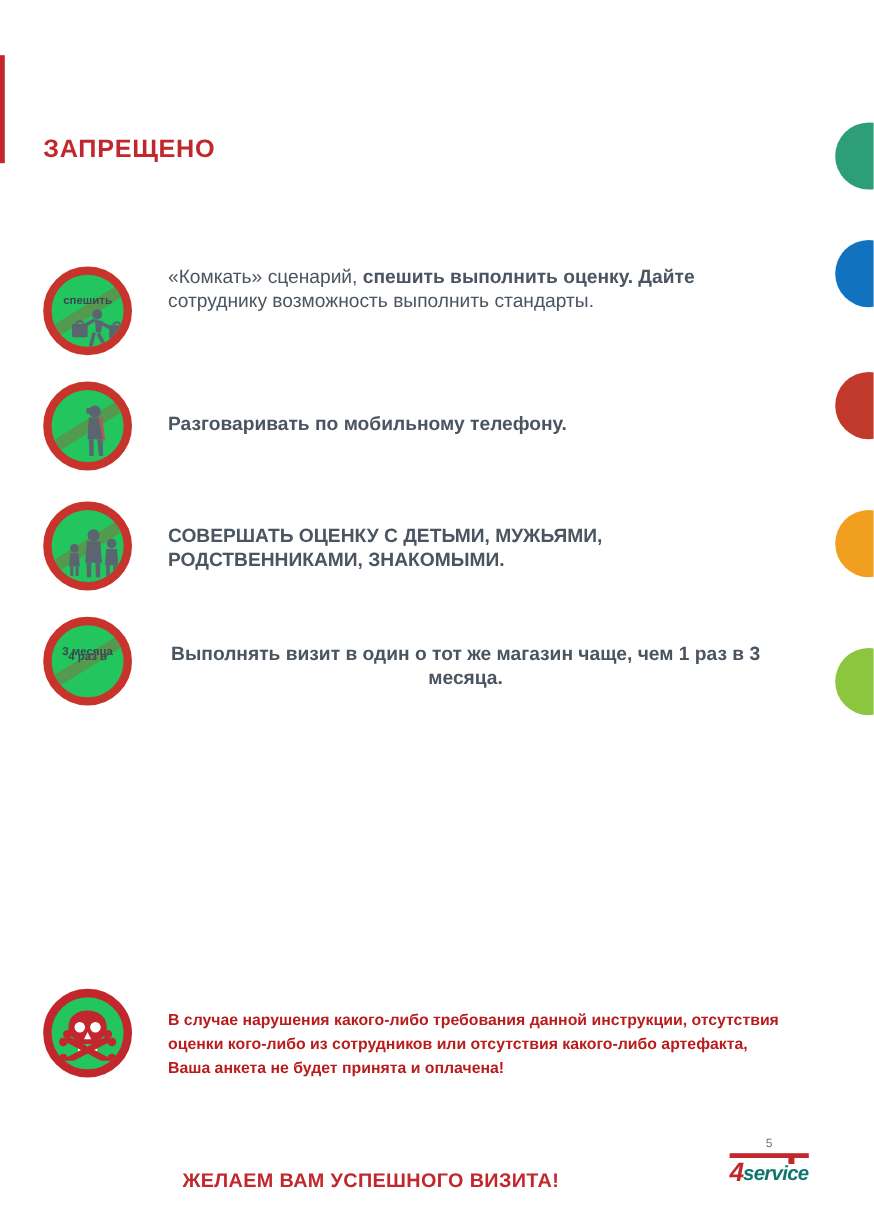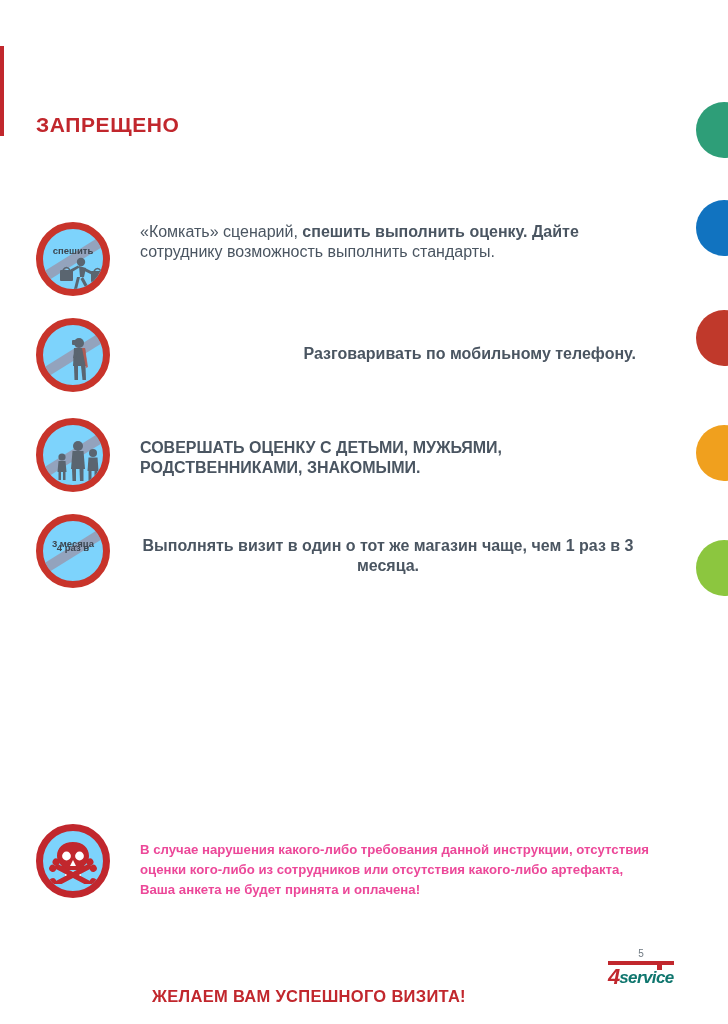--- a/index.html
+++ b/index.html
@@ -85,21 +85,21 @@
   }
   .rule-text.regular { font-weight: normal; }
   .rule-text .b { font-weight: bold; }
 
   
   .sign {
     position: absolute;
     inset: 0;
     border-radius: 50%;
     border: 7px solid #C8342B;
-    background: #7dd3fc;
+    background: #22c55e;
     overflow: hidden;
   }
   .sign .slash {
     position: absolute;
     left: -14%;
     top: 41%;
     width: 128%;
     height: 17%;
     background: rgba(200,52,43,0.30);
     transform: rotate(-32deg);
@@ -132,39 +132,38 @@
   .warning-icon {
     flex: 0 0 auto;
     width: 74px;
     height: 74px;
     position: relative;
   }
   .warning-text {
     flex: 1 1 auto;
     padding-left: 30px;
     padding-top: 16px;
-    color: #ec4899;
+    color: #b91c1c;
     font-size: 13.2px;
     line-height: 20px;
     font-weight: bold;
   }
 
   
   .footer-msg {
     position: absolute;
     left: 0;
     top: 975px;
     width: 728px;
     text-align: center;
     padding-right: 110px;
     color: #C1272D;
     font-size: 16.5px;
     font-weight: bold;
     letter-spacing: 0.3px;
-    margin-top: 12px;
   }
 
   .logo-block {
     position: absolute;
     left: 608px;
     top: 948px;
     width: 66px;
   }
   .page-number {
     text-align: center;
@@ -248,21 +247,21 @@
             </g>
           </svg>
           <div class="slash"></div>
         </div>
       </div>
       <div class="rule-text regular">
         <span>«Комкать» сценарий, </span><span class="b">спешить выполнить оценку. Дайте</span><span> сотруднику возможность выполнить стандарты.</span>
       </div>
     </div>
 
-    <div class="rule" style="margin-bottom:26px;text-align:right;">
+    <div class="rule" style="margin-bottom:26px;">
       <div class="rule-icon">
         <div class="sign">
           <svg class="fig" width="40" height="50" viewBox="0 0 40 50" style="left:17px;top:9px;">
             <g fill="#5A6570">
               <circle cx="19" cy="9" r="5"></circle>
               <path d="M14 14 L25 14 L27 32 L13 32 Z"></path>
               <path d="M14 32 L18 32 L18 46 L14.5 46 Z"></path>
               <path d="M21 32 L25.5 32 L26 46 L22.5 46 Z"></path>
               <path d="M15 16 L13 24 L15.5 25 L18 17 Z"></path>
               <rect x="12" y="6" width="4.5" height="5" rx="1"></rect>

